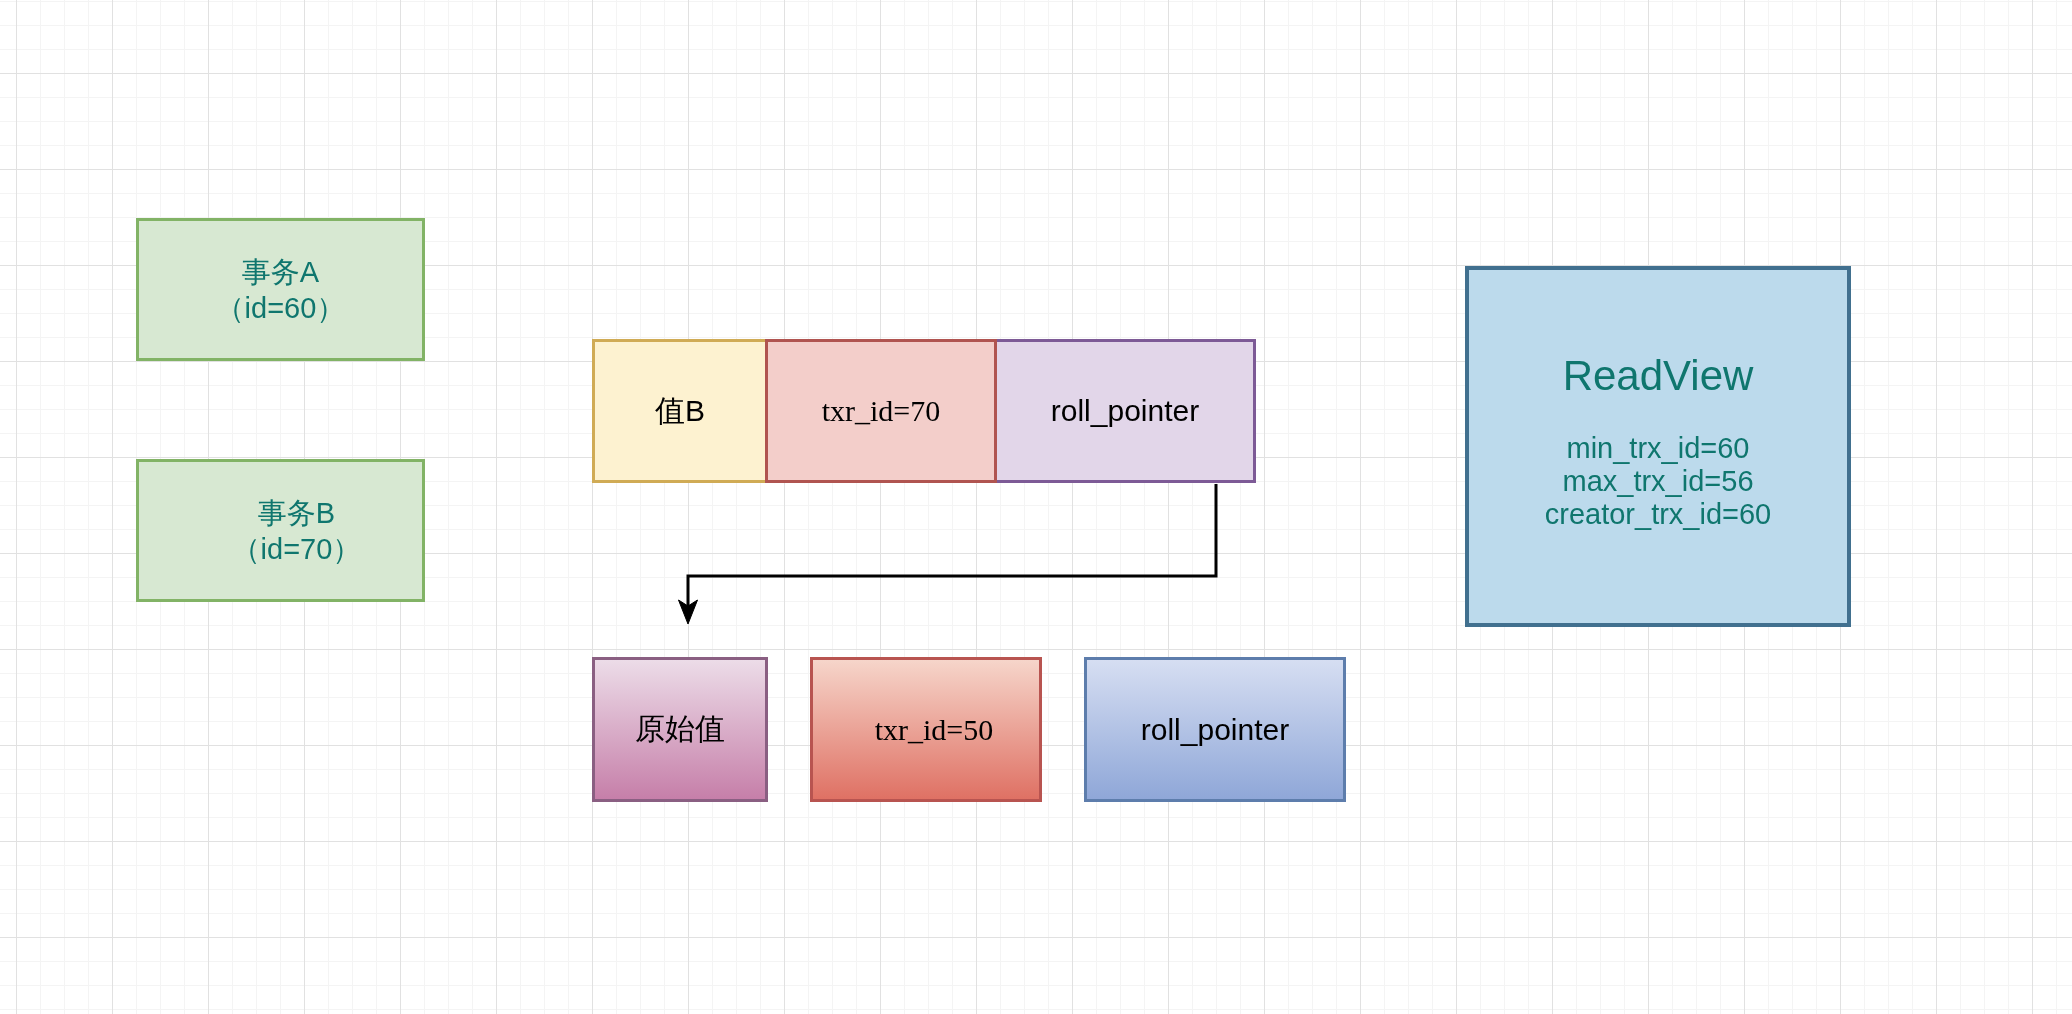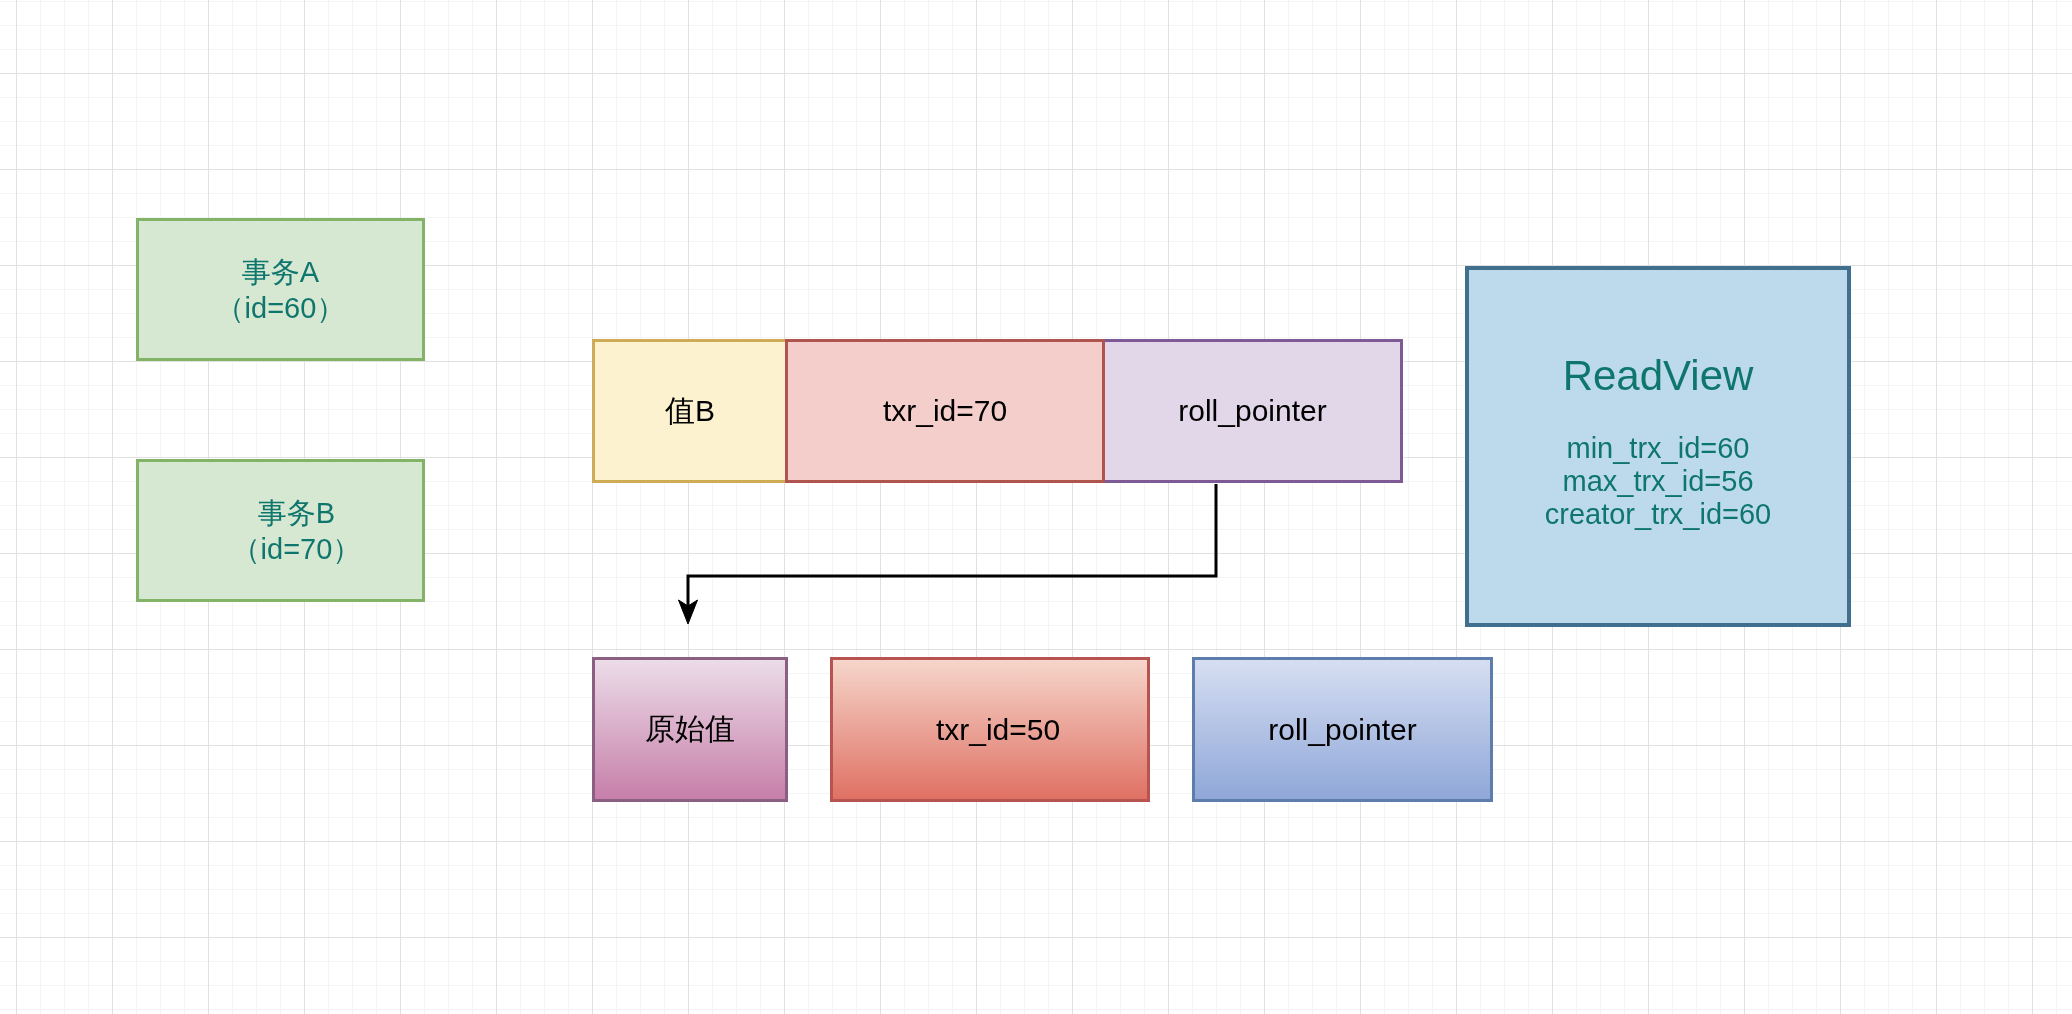--- a/index.html
+++ b/index.html
@@ -59,23 +59,23 @@
   .cell {
     box-sizing: border-box;
     height: 100%;
     display: flex;
     align-items: center;
     justify-content: center;
     font-size: 30px;
     border: 3px solid #000;
   }
   .cell + .cell { margin-left: -3px; }
-  .cell.c1 { width: 196px; align-items: center; }
-  .cell.c2 { width: 320px; }
-  .cell.c3 { width: 301px; }
+  .cell.c1 { width: 176px; align-items: center; }
+  .cell.c2 { width: 232px; font-family: Liberation Serif, serif; }
+  .cell.c3 { width: 262px; }
 
   
   #version-row .c1 { background: #fdf2d0; border-color: #d0ab55; }
   #version-row .c2 { background: #f3ceca; border-color: #b05450; z-index: 2; }
   #version-row .c3 { background: #e2d6e9; border-color: #7d5a96; }
 
   
   #undo-row .c1 { background: linear-gradient(to bottom, #ecdce8, #c67fa9); border-color: #8a5f82; }
   #undo-row .c2 { background: linear-gradient(to bottom, #f6d5ca, #df7164); border-color: #b85450; z-index: 2; padding-left: 16px; }
   #undo-row .c3 { background: linear-gradient(to bottom, #d6def2, #8fa7d8); border-color: #5d7dac; }

